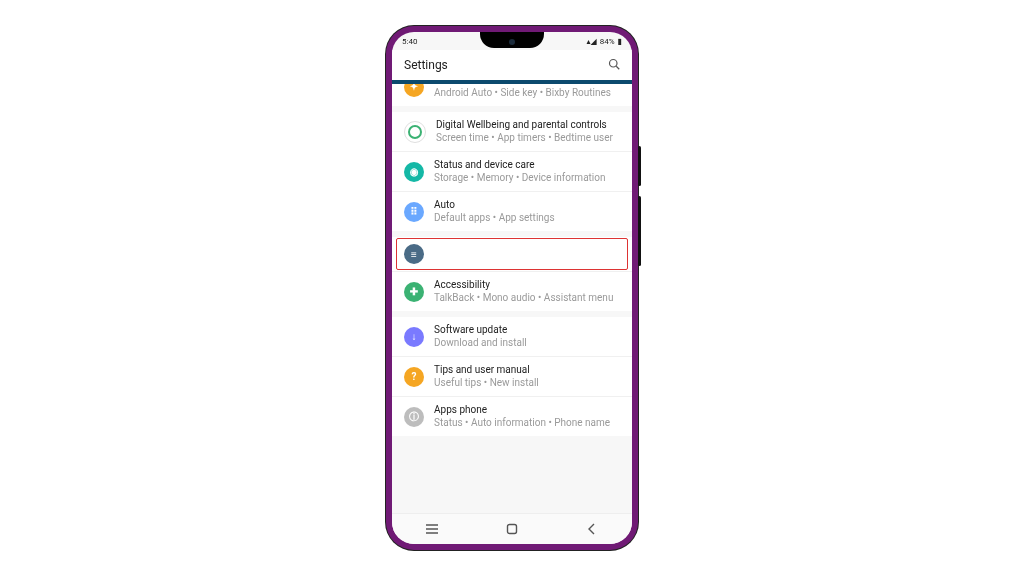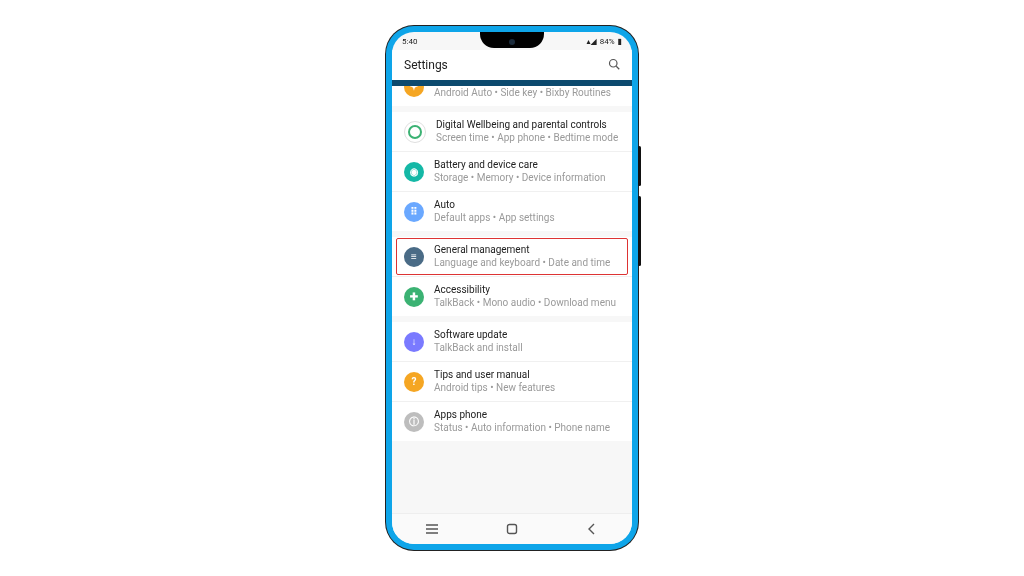--- a/index.html
+++ b/index.html
@@ -1,26 +1,26 @@
 <!DOCTYPE html>
 <html><head>
 <meta charset="utf-8">
 <style>
   html,body{margin:0;padding:0;width:1024px;height:576px;background:#fff;font-family:-apple-system,Roboto,'Segoe UI',sans-serif;overflow:hidden}
   .stage{position:relative;width:1024px;height:576px;display:flex;align-items:center;justify-content:center}
-  .phone{position:relative;width:240px;height:512px;background:#0ea5e9;border-radius:28px;padding:6px;box-shadow:0 0 0 1px #222}
+  .phone{position:relative;width:240px;height:512px;background:#701a75;border-radius:28px;padding:6px;box-shadow:0 0 0 1px #222}
   .btn-r{position:absolute;right:-3px;width:3px;background:#111;border-radius:2px}
   .btn-r.b1{top:120px;height:40px}
   .btn-r.b2{top:170px;height:70px}
   .screen{position:relative;width:100%;height:100%;background:#f7f7f7;border-radius:22px;overflow:hidden}
   .notch{position:absolute;top:0;left:50%;transform:translateX(-50%);width:64px;height:16px;background:#000;border-bottom-left-radius:14px;border-bottom-right-radius:14px;z-index:5}
   .notch:after{content:"";position:absolute;left:50%;top:7px;transform:translateX(-50%);width:6px;height:6px;border-radius:50%;background:#1a2a3a}
   .status{position:absolute;top:0;left:0;right:0;height:18px;display:flex;justify-content:space-between;align-items:center;padding:0 10px;font-size:8px;color:#222;z-index:4}
   .status .r{display:flex;gap:3px;align-items:center}
-  .header{position:absolute;top:18px;left:0;right:0;height:30px;background:#fff;display:flex;align-items:center;justify-content:space-between;padding:0 12px;font-size:12px;color:#222;border-bottom:6px solid #0c4a6e;z-index:3}
+  .header{position:absolute;top:18px;left:0;right:0;height:30px;background:#fff;display:flex;align-items:center;justify-content:space-between;padding:0 12px;font-size:12px;color:#222;border-bottom:4px solid #0c4a6e;z-index:3}
   .search-ic{width:12px;height:12px}
   .search-ic circle{fill:none;stroke:#555;stroke-width:1.6}
   .search-ic line{stroke:#555;stroke-width:1.6}
   .list{position:absolute;top:48px;left:0;right:0;bottom:30px;overflow:hidden}
   .row{display:flex;align-items:center;padding:7px 12px;gap:10px;background:#fff}
   .sep{border-top:1px solid #f0f0f0}
   .gap{height:6px;background:#f7f7f7}
   .row.cut{padding-top:0;margin-top:-6px}
   .ic{width:20px;height:20px;border-radius:50%;flex:0 0 20px;display:flex;align-items:center;justify-content:center;color:#fff;font-size:10px;font-weight:bold}
   .txt{display:flex;flex-direction:column;min-width:0}
@@ -79,73 +79,69 @@
             <span class="sub">Android Auto  •  Side key  •  Bixby Routines</span>
           </div>
         </div>
 
         <div class="gap"></div>
 
         <div class="row">
           <div class="ic ic-well"></div>
           <div class="txt">
             <span class="title">Digital Wellbeing and parental controls</span>
-            <span class="sub">Screen time  •  App phone  •  Bedtime mode</span>
+            <span class="sub">Screen time  •  App timers  •  Bedtime user</span>
           </div>
         </div>
 
         <div class="row sep">
           <div class="ic ic-batt">◉</div>
           <div class="txt">
-            <span class="title">Battery and device care</span>
+            <span class="title">Status and device care</span>
             <span class="sub">Storage  •  Memory  •  Device information</span>
           </div>
         </div>
 
         <div class="row sep">
           <div class="ic ic-apps">⠿</div>
           <div class="txt">
             <span class="title">Auto</span>
             <span class="sub">Default apps  •  App settings</span>
           </div>
         </div>
 
         <div class="gap"></div>
 
         <div class="row hl">
           <div class="ic ic-gen">≡</div>
-          <div class="txt">
-            <span class="title">General management</span>
-            <span class="sub">Language and keyboard  •  Date and time</span>
-          </div>
         </div>
 
         <div class="row sep">
           <div class="ic ic-acc">✚</div>
           <div class="txt">
             <span class="title">Accessibility</span>
-            <span class="sub">TalkBack  •  Mono audio  •  Download menu</span>
+            <span class="sub">TalkBack  •  Mono audio  •  Assistant menu</span>
           </div>
         </div>
 
         <div class="gap"></div>
 
         <div class="row">
           <div class="ic ic-sw">↓</div>
           <div class="txt">
             <span class="title">Software update</span>
-            <span class="sub">TalkBack and install</span>
+            <span class="sub">Download and install</span>
           </div>
         </div>
 
         <div class="row sep">
           <div class="ic ic-tips">?</div>
           <div class="txt">
             <span class="title">Tips and user manual</span>
-            <span class="sub">Android tips  •  New features</span>
+            <span class="sub">Useful tips  •  New install</span>
           </div>
         </div>
 
         <div class="row sep">
           <div class="ic ic-about">ⓘ</div>
           <div class="txt">
             <span class="title">Apps phone</span>
             <span class="sub">Status  •  Auto information  •  Phone name</span>
           </div>
         </div>

